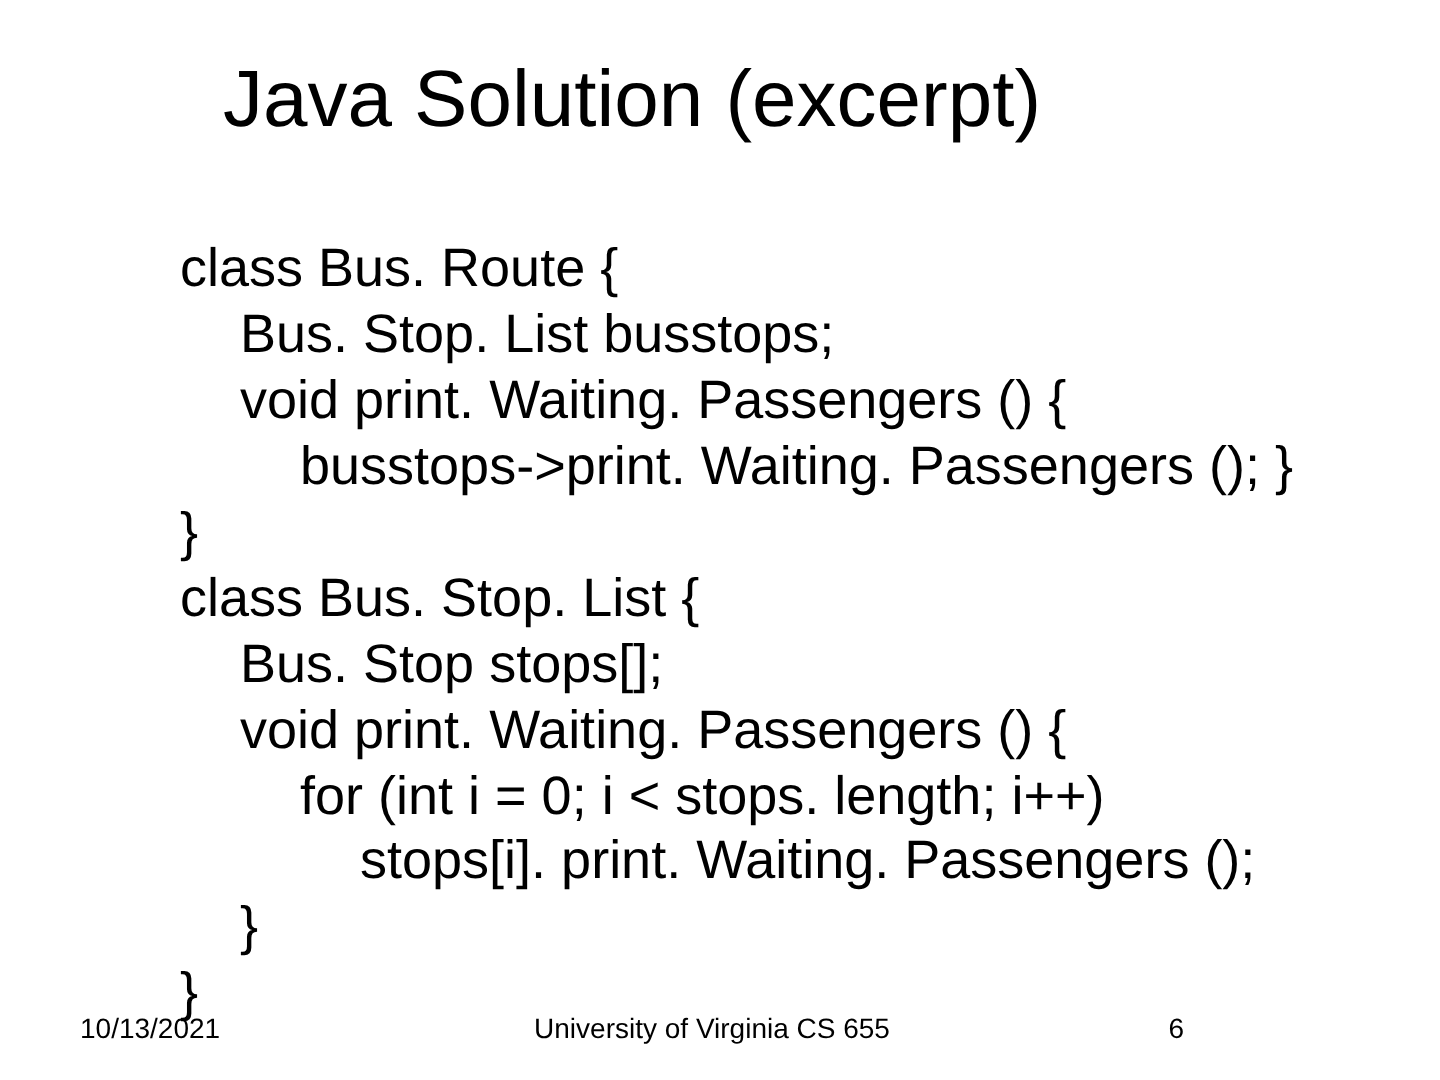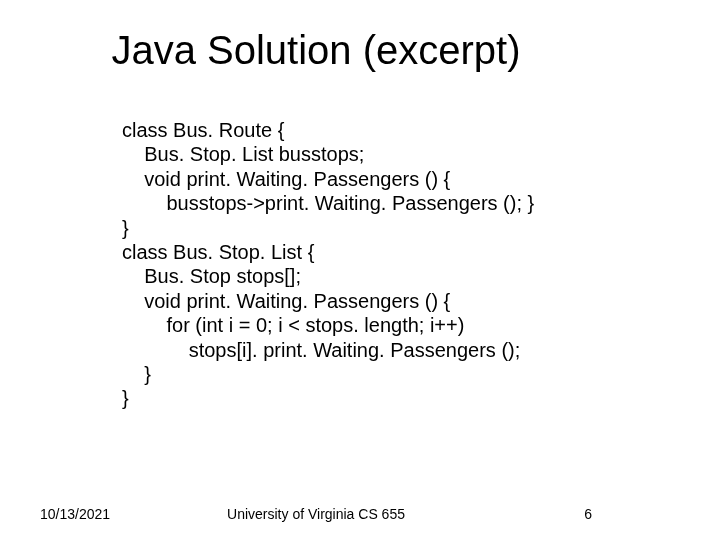--- a/index.html
+++ b/index.html
@@ -25,39 +25,39 @@
     width: 100%;
     text-align: center;
     font-size: 40px;
     font-weight: 400;
   }
   .body {
     position: absolute;
     top: 118px;
     left: 90px;
     right: 60px;
-    font-size: 20px;
+    font-size: 27px;
     line-height: 1.22;
     white-space: pre;
     font-family: Arial, Helvetica, sans-serif;
-    margin-left: 32px;
   }
   .footer-left {
     position: absolute;
     bottom: 18px;
     left: 40px;
     font-size: 14px;
   }
   .footer-center {
     position: absolute;
     bottom: 18px;
     left: 0;
     width: 100%;
     text-align: center;
     font-size: 14px;
+    padding-left: 40px;
   }
   .footer-right {
     position: absolute;
     bottom: 18px;
     right: 40px;
     font-size: 14px;
   }
 </style>
 </head>
 <body>

